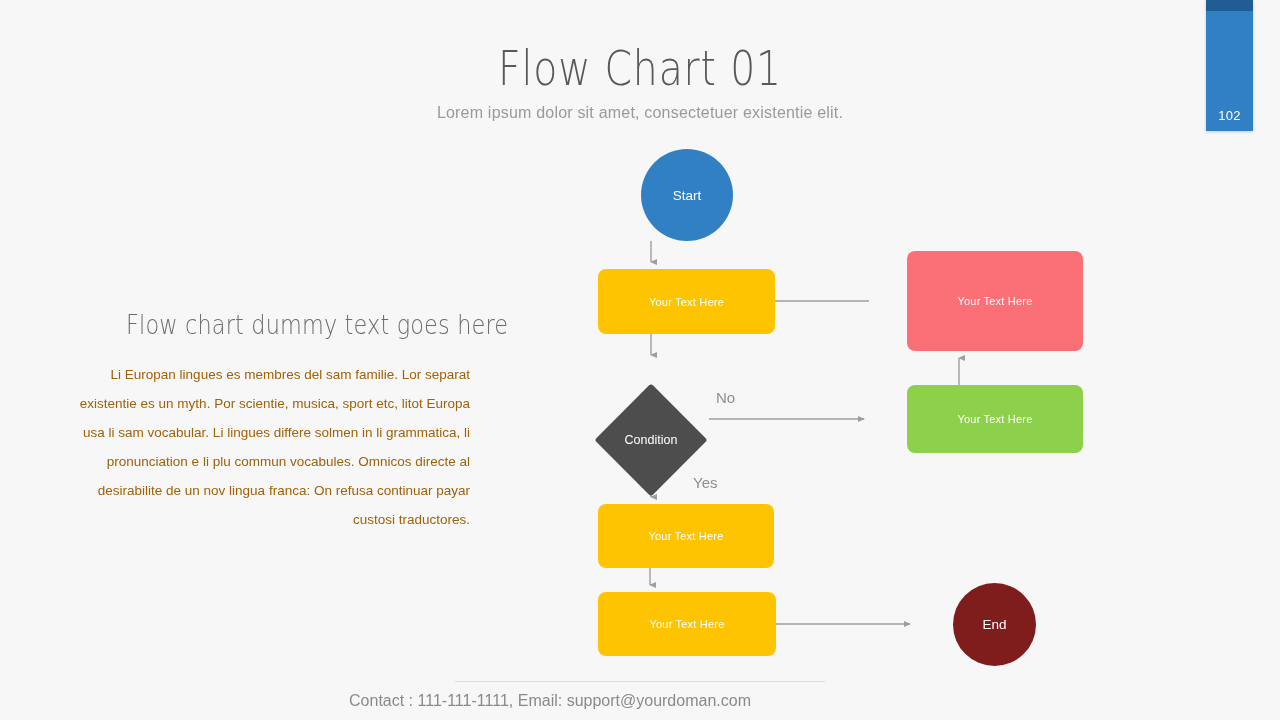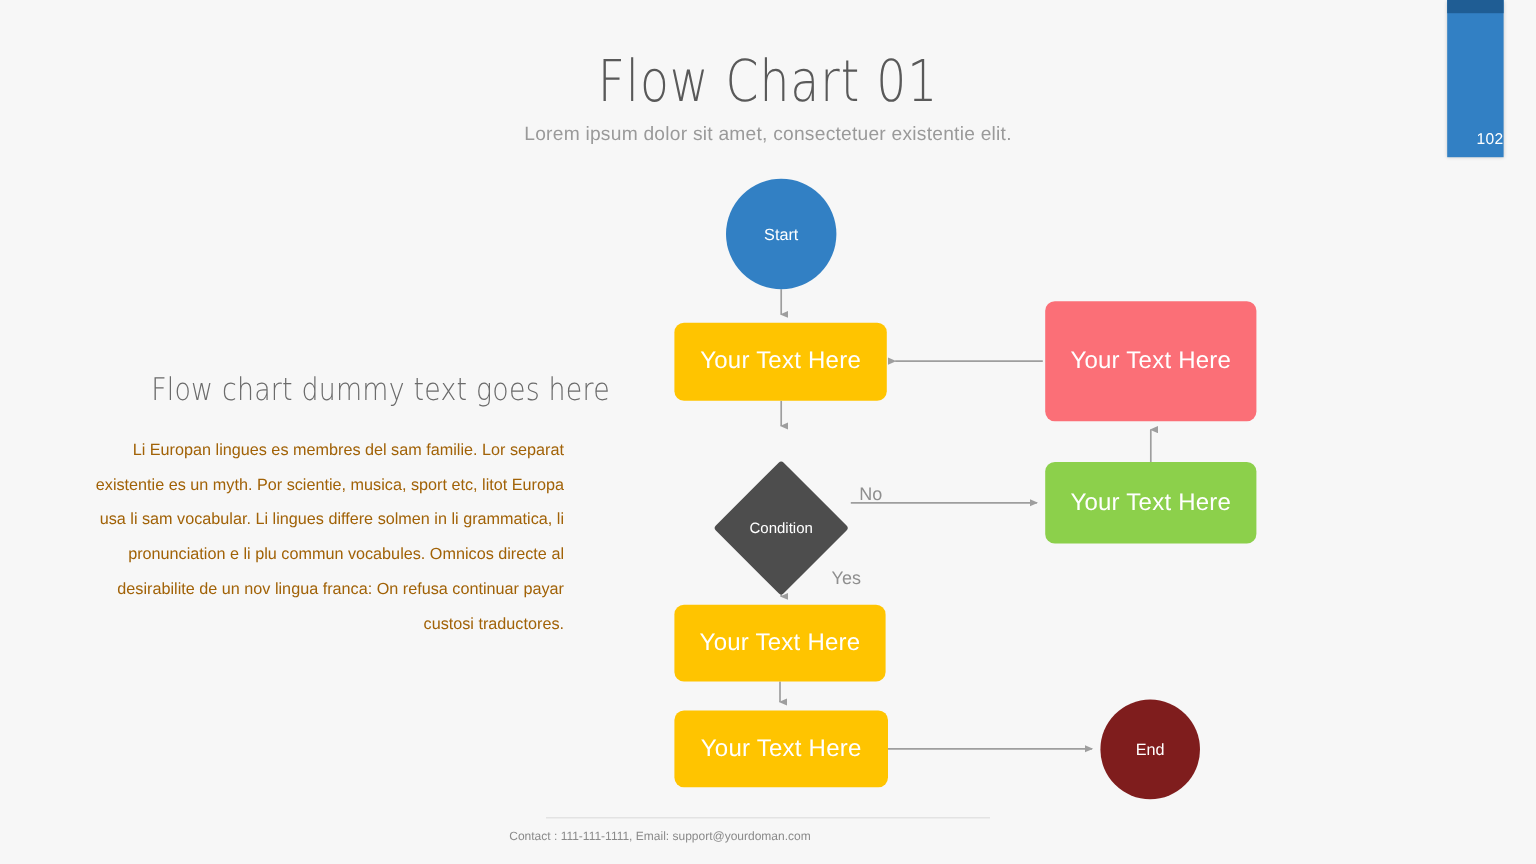--- a/index.html
+++ b/index.html
@@ -30,21 +30,21 @@
     top: 0; left: 0;
     width: 100%;
     height: 11px;
     background: #1f5d94;
   }
   #page-badge .badge-num {
     position: absolute;
     left: 0;
     bottom: 8px;
     width: 100%;
-    text-align: right;
+    text-align: center;
     color: #ffffff;
     font-size: 13px;
     font-family: "Liberation Sans", sans-serif;
     letter-spacing: 0.3px;
   }
 
   
   #slide-title {
     position: absolute;
     top: 40px;
@@ -109,24 +109,25 @@
   }
 
   .node {
     position: absolute;
     display: flex;
     align-items: center;
     justify-content: center;
     color: #ffffff;
     font-family: "Liberation Sans", sans-serif;
     box-sizing: border-box;
+    margin-left: 36px;
   }
   .node-box {
     border-radius: 8px;
-    font-size: 20px;
+    font-size: 11px;
     letter-spacing: 0.2px;
   }
   .node-circle {
     border-radius: 50%;
     font-size: 13.5px;
   }
   .node-diamond-wrap {
     position: absolute;
   }
   .node-diamond-shape {
@@ -167,21 +168,21 @@
     height: 1px;
     background: #dedede;
   }
   #footer-contact {
     position: absolute;
     left: 0;
     top: 692px;
     width: 1100px;
     text-align: center;
     font-family: "Liberation Sans", sans-serif;
-    font-size: 10px;
+    font-size: 16px;
     color: #8a8a8a;
   }
 </style>
 </head>
 <body>
 
 <div id="page-badge">
   <div class="badge-top"></div>
   <div class="badge-num">102</div>
 </div>
@@ -253,17 +254,17 @@
 </div>
 
 <div class="node node-box" style="left:871px; top:251px; width:176px; height:100px; background:#fb6f77;">
   <span>Your Text Here</span>
 </div>
 
 <div class="node node-box" style="left:871px; top:385px; width:176px; height:68px; background:#8cd04b;">
   <span>Your Text Here</span>
 </div>
 
-<div class="edge-label" style="left:716px; top:389px;margin-top:15px;">No</div>
+<div class="edge-label" style="left:716px; top:389px;">No</div>
 <div class="edge-label" style="left:693px; top:474px;">Yes</div>
 
 <div id="footer-divider"></div>
 <div id="footer-contact">Contact : 111-111-1111, Email: support@yourdoman.com</div>
 
 </body></html>

